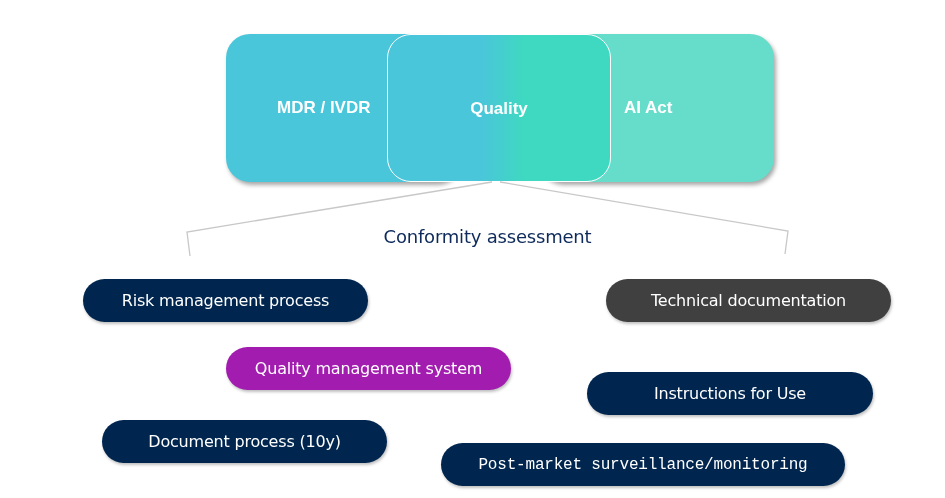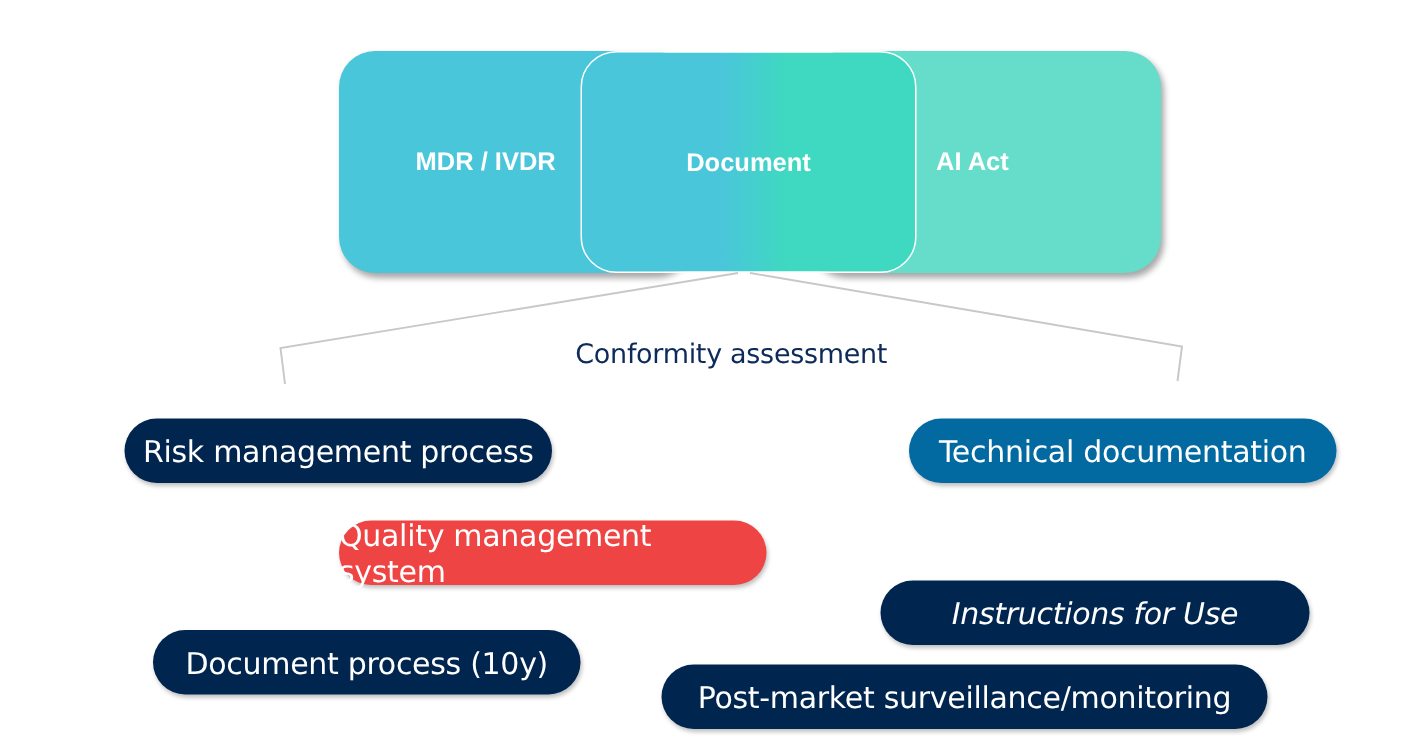--- a/index.html
+++ b/index.html
@@ -84,67 +84,67 @@
       font-family: "DejaVu Sans", "Liberation Sans", sans-serif;
       font-weight: normal;
       letter-spacing: -0.2px;
     }
     .pill {
       position: absolute;
       height: 43px;
       border-radius: 22px;
       background: #00264f;
       color: #ffffff;
-      font-size: 20px;
+      font-size: 16px;
       font-family: "DejaVu Sans", "Liberation Sans", sans-serif;
       display: flex;
       align-items: center;
       justify-content: center;
       box-shadow: 1px 2px 3px rgba(0,0,0,0.25);
       letter-spacing: -0.2px;
     }
     #pill-risk { left: 83px;  top: 279px; width: 285px; }
     #pill-quality { left: 226px; top: 347px; width: 285px; }
     #pill-doc { left: 102px; top: 420px; width: 285px; }
     #pill-tech { left: 606px; top: 279px; width: 285px; }
-    #pill-ifu { left: 587px; top: 387px; width: 286px; font-style: italic; }
-    #pill-pms { left: 441px; top: 443px; width: 404px; }
+    #pill-ifu { left: 587px; top: 372px; width: 286px; }
+    #pill-pms { left: 441px; top: 443px; width: 404px; font-family: Liberation Mono, monospace; }
   </style>
 </head>
 <body>
 
 <div id="box-mdr" class="reg-box" style="background: rgb(73, 198, 218);">
   <span class="lbl">MDR / IVDR</span>
 </div>
 
 <div id="box-ai" class="reg-box" style="background: rgb(102, 221, 202); text-align: right;">
   <span class="lbl">AI Act</span>
 </div>
 
 <div id="box-overlap" class="reg-box" style="background: linear-gradient(90deg, rgb(74, 198, 218) 0%, rgb(74, 198, 218) 42%, rgb(62, 217, 192) 62%, rgb(62, 217, 192) 100%);">
-  <span class="lbl">Document</span>
+  <span class="lbl">Quality</span>
 </div>
 
 <svg id="connector" xmlns="http://www.w3.org/2000/svg">
   <polyline points="492,182 187,232 190,256" fill="none" stroke="#c8c8c8" stroke-width="1.3"></polyline>
   <polyline points="500,182 788,231 785,254" fill="none" stroke="#c8c8c8" stroke-width="1.3"></polyline>
 </svg>
 
 <div id="conformity-label">Conformity assessment</div>
 
 <div id="pill-risk" class="pill" style="background: rgb(0, 38, 79);">
   <span>Risk management process</span>
 </div>
-<div id="pill-quality" class="pill" style="background: #ef4444;">
+<div id="pill-quality" class="pill" style="background: #a21caf;">
   <span>Quality management system</span>
 </div>
 <div id="pill-doc" class="pill" style="background: rgb(0, 38, 79);">
   <span>Document process (10y)</span>
 </div>
-<div id="pill-tech" class="pill" style="background: #0369a1;">
+<div id="pill-tech" class="pill" style="background: #404040;">
   <span>Technical documentation</span>
 </div>
 <div id="pill-ifu" class="pill" style="background: rgb(0, 38, 79);">
   <span>Instructions for Use</span>
 </div>
 <div id="pill-pms" class="pill" style="background: rgb(0, 38, 79);">
   <span>Post-market surveillance/monitoring</span>
 </div>
 
 </body></html>

